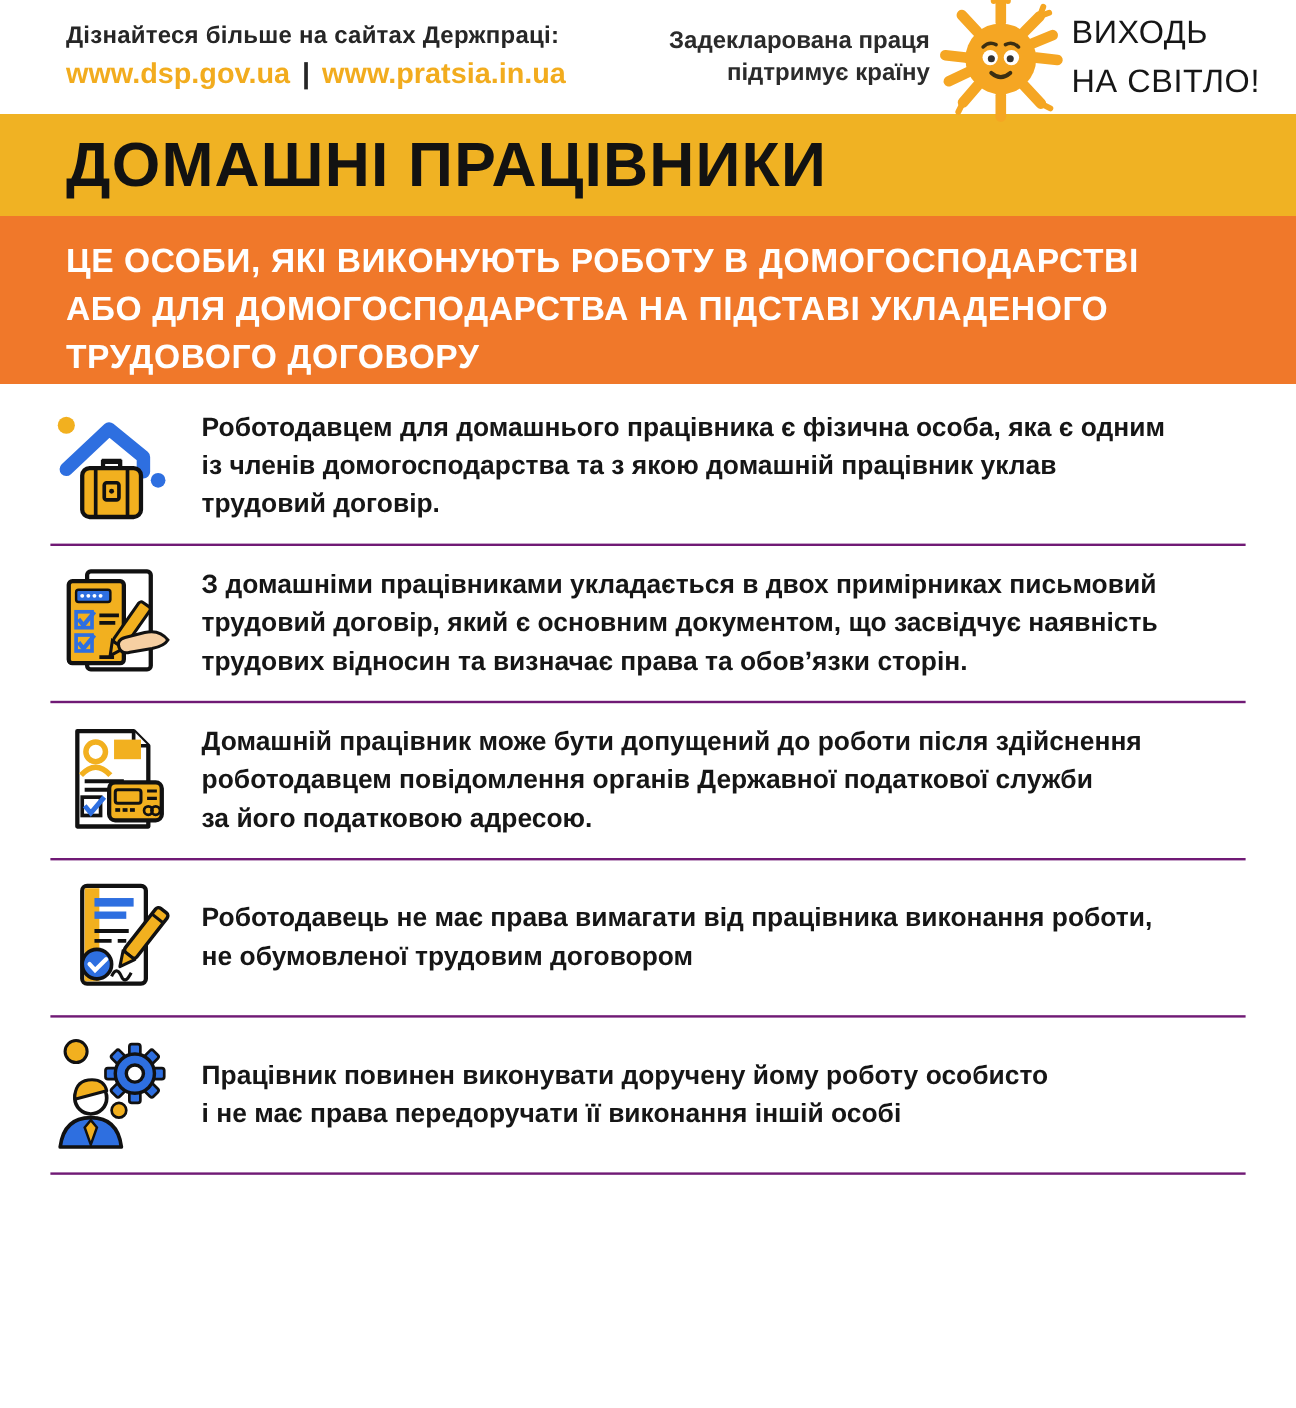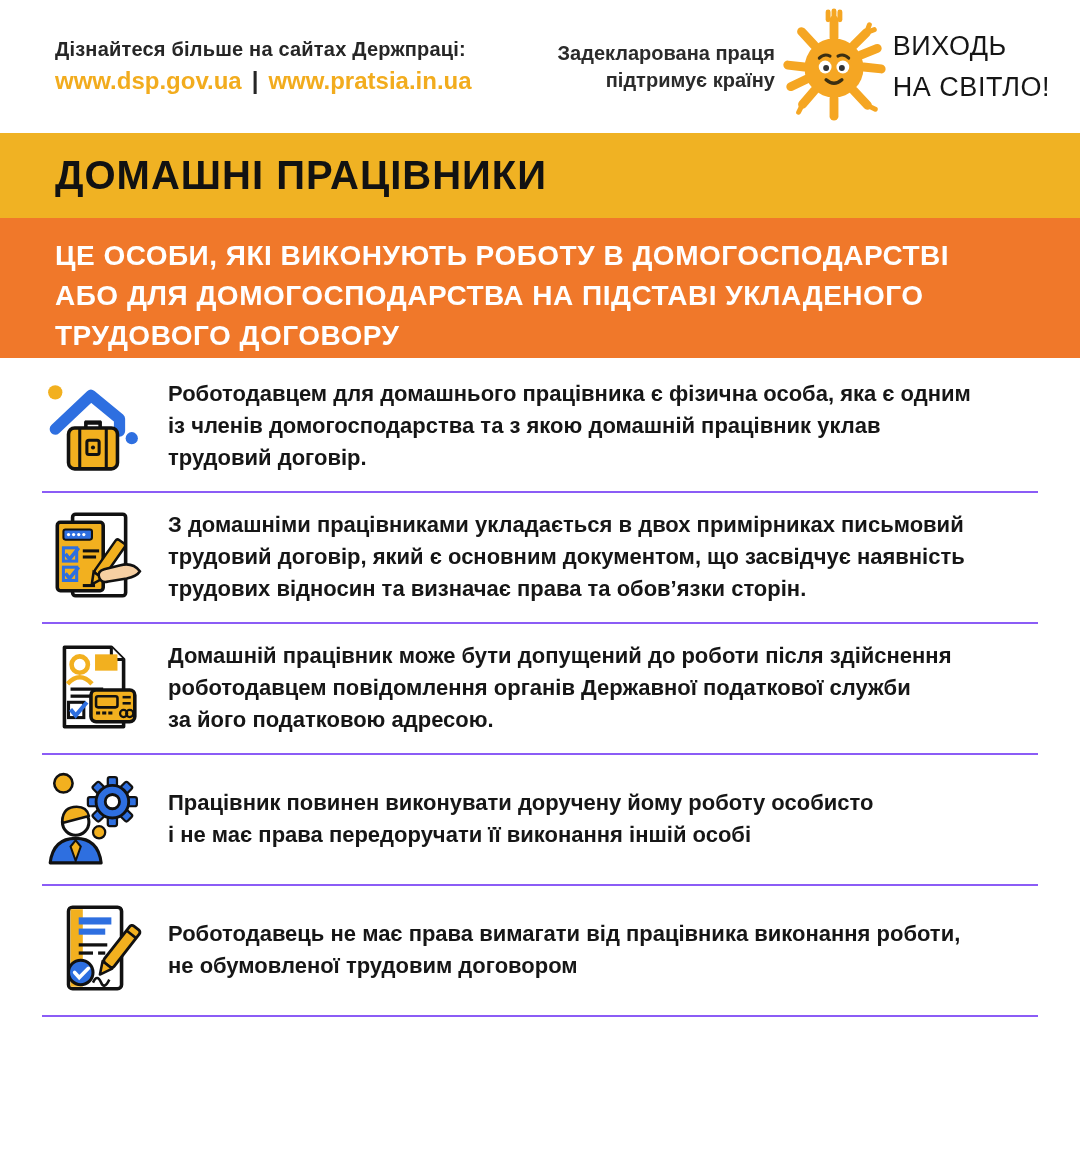--- a/index.html
+++ b/index.html
@@ -8,21 +8,21 @@
     width:1080px; height:1173px;
     background:#ffffff;
     font-family:"Liberation Sans", sans-serif;
     color:#1a1a1a;
     overflow:hidden;
   }
   .pre { white-space:pre-line; }
 
   
   .header {
-    height:133px;
+    height:95px;
     display:flex; align-items:center; justify-content:space-between;
     padding:0 30px 0 55px;
     border-radius:25px;
   }
   .header-left .more-info {
     font-size:20px; font-weight:700; color:#262626; letter-spacing:0.2px;
   }
   .links-row {
     margin-top:6px; display:flex; gap:10px; align-items:center;
     font-size:24px; font-weight:700;
@@ -40,34 +40,34 @@
     font-size:27px; font-weight:400; color:#161616;
     line-height:1.5; letter-spacing:0.5px;
   }
 
   
   .title-banner {
     height:85px; background:#f0b223;
     display:flex; align-items:center; padding-left:55px;
   }
   .title-banner h1 {
-    font-size:40px; font-weight:800; color:#121212; letter-spacing:1px;
+    font-size:52px; font-weight:800; color:#121212; letter-spacing:1px;
   }
   .subtitle-banner {
     height:140px; background:#f0782a; color:#ffffff;
     padding:18px 55px 0 55px;
     font-size:28px; font-weight:800; line-height:1.42; letter-spacing:0.5px;
   }
 
   
   .content { padding:4px 42px 0 42px; }
   .item-row {
     display:flex; align-items:center; gap:24px;
     padding:13px 0 14px 0;
-    border-bottom:2px solid #8b5cf6;
+    border-bottom:2px solid #701a75;
   }
   .item-row.last { border-bottom:none; }
   .item-icon { width:102px; height:102px; flex:none; }
   .item-icon svg { width:100%; height:100%; }
   .item-text {
     font-size:22px; font-weight:700; color:#161616; line-height:1.44;
   }
 </style>
 </head>
 <body>
@@ -212,20 +212,44 @@
       </svg>
     </div>
     <div class="item-text pre">Домашній працівник може бути допущений до роботи після здійснення
 роботодавцем повідомлення органів Державної податкової служби
 за його податковою адресою.</div>
   </div>
 
   <div class="item-row">
     <div class="item-icon">
       <svg viewBox="0 0 100 100">
+        <rect x="26" y="8" width="52" height="80" rx="4" fill="#ffffff" stroke="#111" stroke-width="3.5"></rect>
+        <rect x="28" y="10" width="12" height="76" fill="#f2b01f"></rect>
+        <rect x="36" y="18" width="32" height="7" fill="#2e6fe0"></rect>
+        <rect x="36" y="29" width="26" height="6" fill="#2e6fe0"></rect>
+        <line x1="36" y1="45" x2="64" y2="45" stroke="#111" stroke-width="3.2"></line>
+        <line x1="36" y1="53" x2="50" y2="53" stroke="#111" stroke-width="3.2"></line>
+        <line x1="55" y1="53" x2="62" y2="53" stroke="#111" stroke-width="3.2"></line>
+        <circle cx="38" cy="72" r="12" fill="#2e6fe0" stroke="#111" stroke-width="3"></circle>
+        <path d="M32 72 l4.5 5 l9 -9" fill="none" stroke="#ffffff" stroke-width="3.5" stroke-linecap="round"></path>
+        <path d="M50 82 q4 -9 8 0 q3 7 8 -3" fill="none" stroke="#111" stroke-width="2.5"></path>
+        <g transform="rotate(38 74 52)">
+          <rect x="68" y="22" width="12" height="46" rx="3" fill="#f2b01f" stroke="#111" stroke-width="2.8"></rect>
+          <path d="M68 68 l6 12 l6 -12 z" fill="#f2b01f" stroke="#111" stroke-width="2.5" stroke-linejoin="round"></path>
+          <line x1="68" y1="30" x2="80" y2="30" stroke="#111" stroke-width="2.5"></line>
+        </g>
+      </svg>
+    </div>
+    <div class="item-text pre">Роботодавець не має права вимагати від працівника виконання роботи,
+не обумовленої трудовим договором</div>
+  </div>
+
+  <div class="item-row">
+    <div class="item-icon">
+      <svg viewBox="0 0 100 100">
         <circle cx="21" cy="15" r="9" fill="#f2b01f" stroke="#111" stroke-width="2.5"></circle>
         <g transform="translate(69,33)">
           <g fill="#2e6fe0" stroke="#111" stroke-width="2.2">
             <rect x="-4.5" y="-24" width="9" height="11" rx="2"></rect>
             <rect x="-4.5" y="-24" width="9" height="11" rx="2" transform="rotate(45)"></rect>
             <rect x="-4.5" y="-24" width="9" height="11" rx="2" transform="rotate(90)"></rect>
             <rect x="-4.5" y="-24" width="9" height="11" rx="2" transform="rotate(135)"></rect>
             <rect x="-4.5" y="-24" width="9" height="11" rx="2" transform="rotate(180)"></rect>
             <rect x="-4.5" y="-24" width="9" height="11" rx="2" transform="rotate(225)"></rect>
             <rect x="-4.5" y="-24" width="9" height="11" rx="2" transform="rotate(270)"></rect>
@@ -238,38 +262,14 @@
         <circle cx="33" cy="53" r="13" fill="#ffffff" stroke="#111" stroke-width="3"></circle>
         <path d="M20 51 q1 -13 14 -13 q10 0 12 9 l-26 7 z" fill="#f2b01f" stroke="#111" stroke-width="2.5" stroke-linejoin="round"></path>
         <path d="M8 93 q3 -24 25 -24 q22 0 25 24 z" fill="#2e6fe0" stroke="#111" stroke-width="3" stroke-linejoin="round"></path>
         <path d="M33 71 l5 6 l-5 14 l-5 -14 z" fill="#f2b01f" stroke="#111" stroke-width="2"></path>
       </svg>
     </div>
     <div class="item-text pre">Працівник повинен виконувати доручену йому роботу особисто
 і не має права передоручати її виконання іншій особі</div>
   </div>
 
-  <div class="item-row">
-    <div class="item-icon">
-      <svg viewBox="0 0 100 100">
-        <rect x="26" y="8" width="52" height="80" rx="4" fill="#ffffff" stroke="#111" stroke-width="3.5"></rect>
-        <rect x="28" y="10" width="12" height="76" fill="#f2b01f"></rect>
-        <rect x="36" y="18" width="32" height="7" fill="#2e6fe0"></rect>
-        <rect x="36" y="29" width="26" height="6" fill="#2e6fe0"></rect>
-        <line x1="36" y1="45" x2="64" y2="45" stroke="#111" stroke-width="3.2"></line>
-        <line x1="36" y1="53" x2="50" y2="53" stroke="#111" stroke-width="3.2"></line>
-        <line x1="55" y1="53" x2="62" y2="53" stroke="#111" stroke-width="3.2"></line>
-        <circle cx="38" cy="72" r="12" fill="#2e6fe0" stroke="#111" stroke-width="3"></circle>
-        <path d="M32 72 l4.5 5 l9 -9" fill="none" stroke="#ffffff" stroke-width="3.5" stroke-linecap="round"></path>
-        <path d="M50 82 q4 -9 8 0 q3 7 8 -3" fill="none" stroke="#111" stroke-width="2.5"></path>
-        <g transform="rotate(38 74 52)">
-          <rect x="68" y="22" width="12" height="46" rx="3" fill="#f2b01f" stroke="#111" stroke-width="2.8"></rect>
-          <path d="M68 68 l6 12 l6 -12 z" fill="#f2b01f" stroke="#111" stroke-width="2.5" stroke-linejoin="round"></path>
-          <line x1="68" y1="30" x2="80" y2="30" stroke="#111" stroke-width="2.5"></line>
-        </g>
-      </svg>
-    </div>
-    <div class="item-text pre">Роботодавець не має права вимагати від працівника виконання роботи,
-не обумовленої трудовим договором</div>
-  </div>
-
 
 </div>
 
 </body></html>

